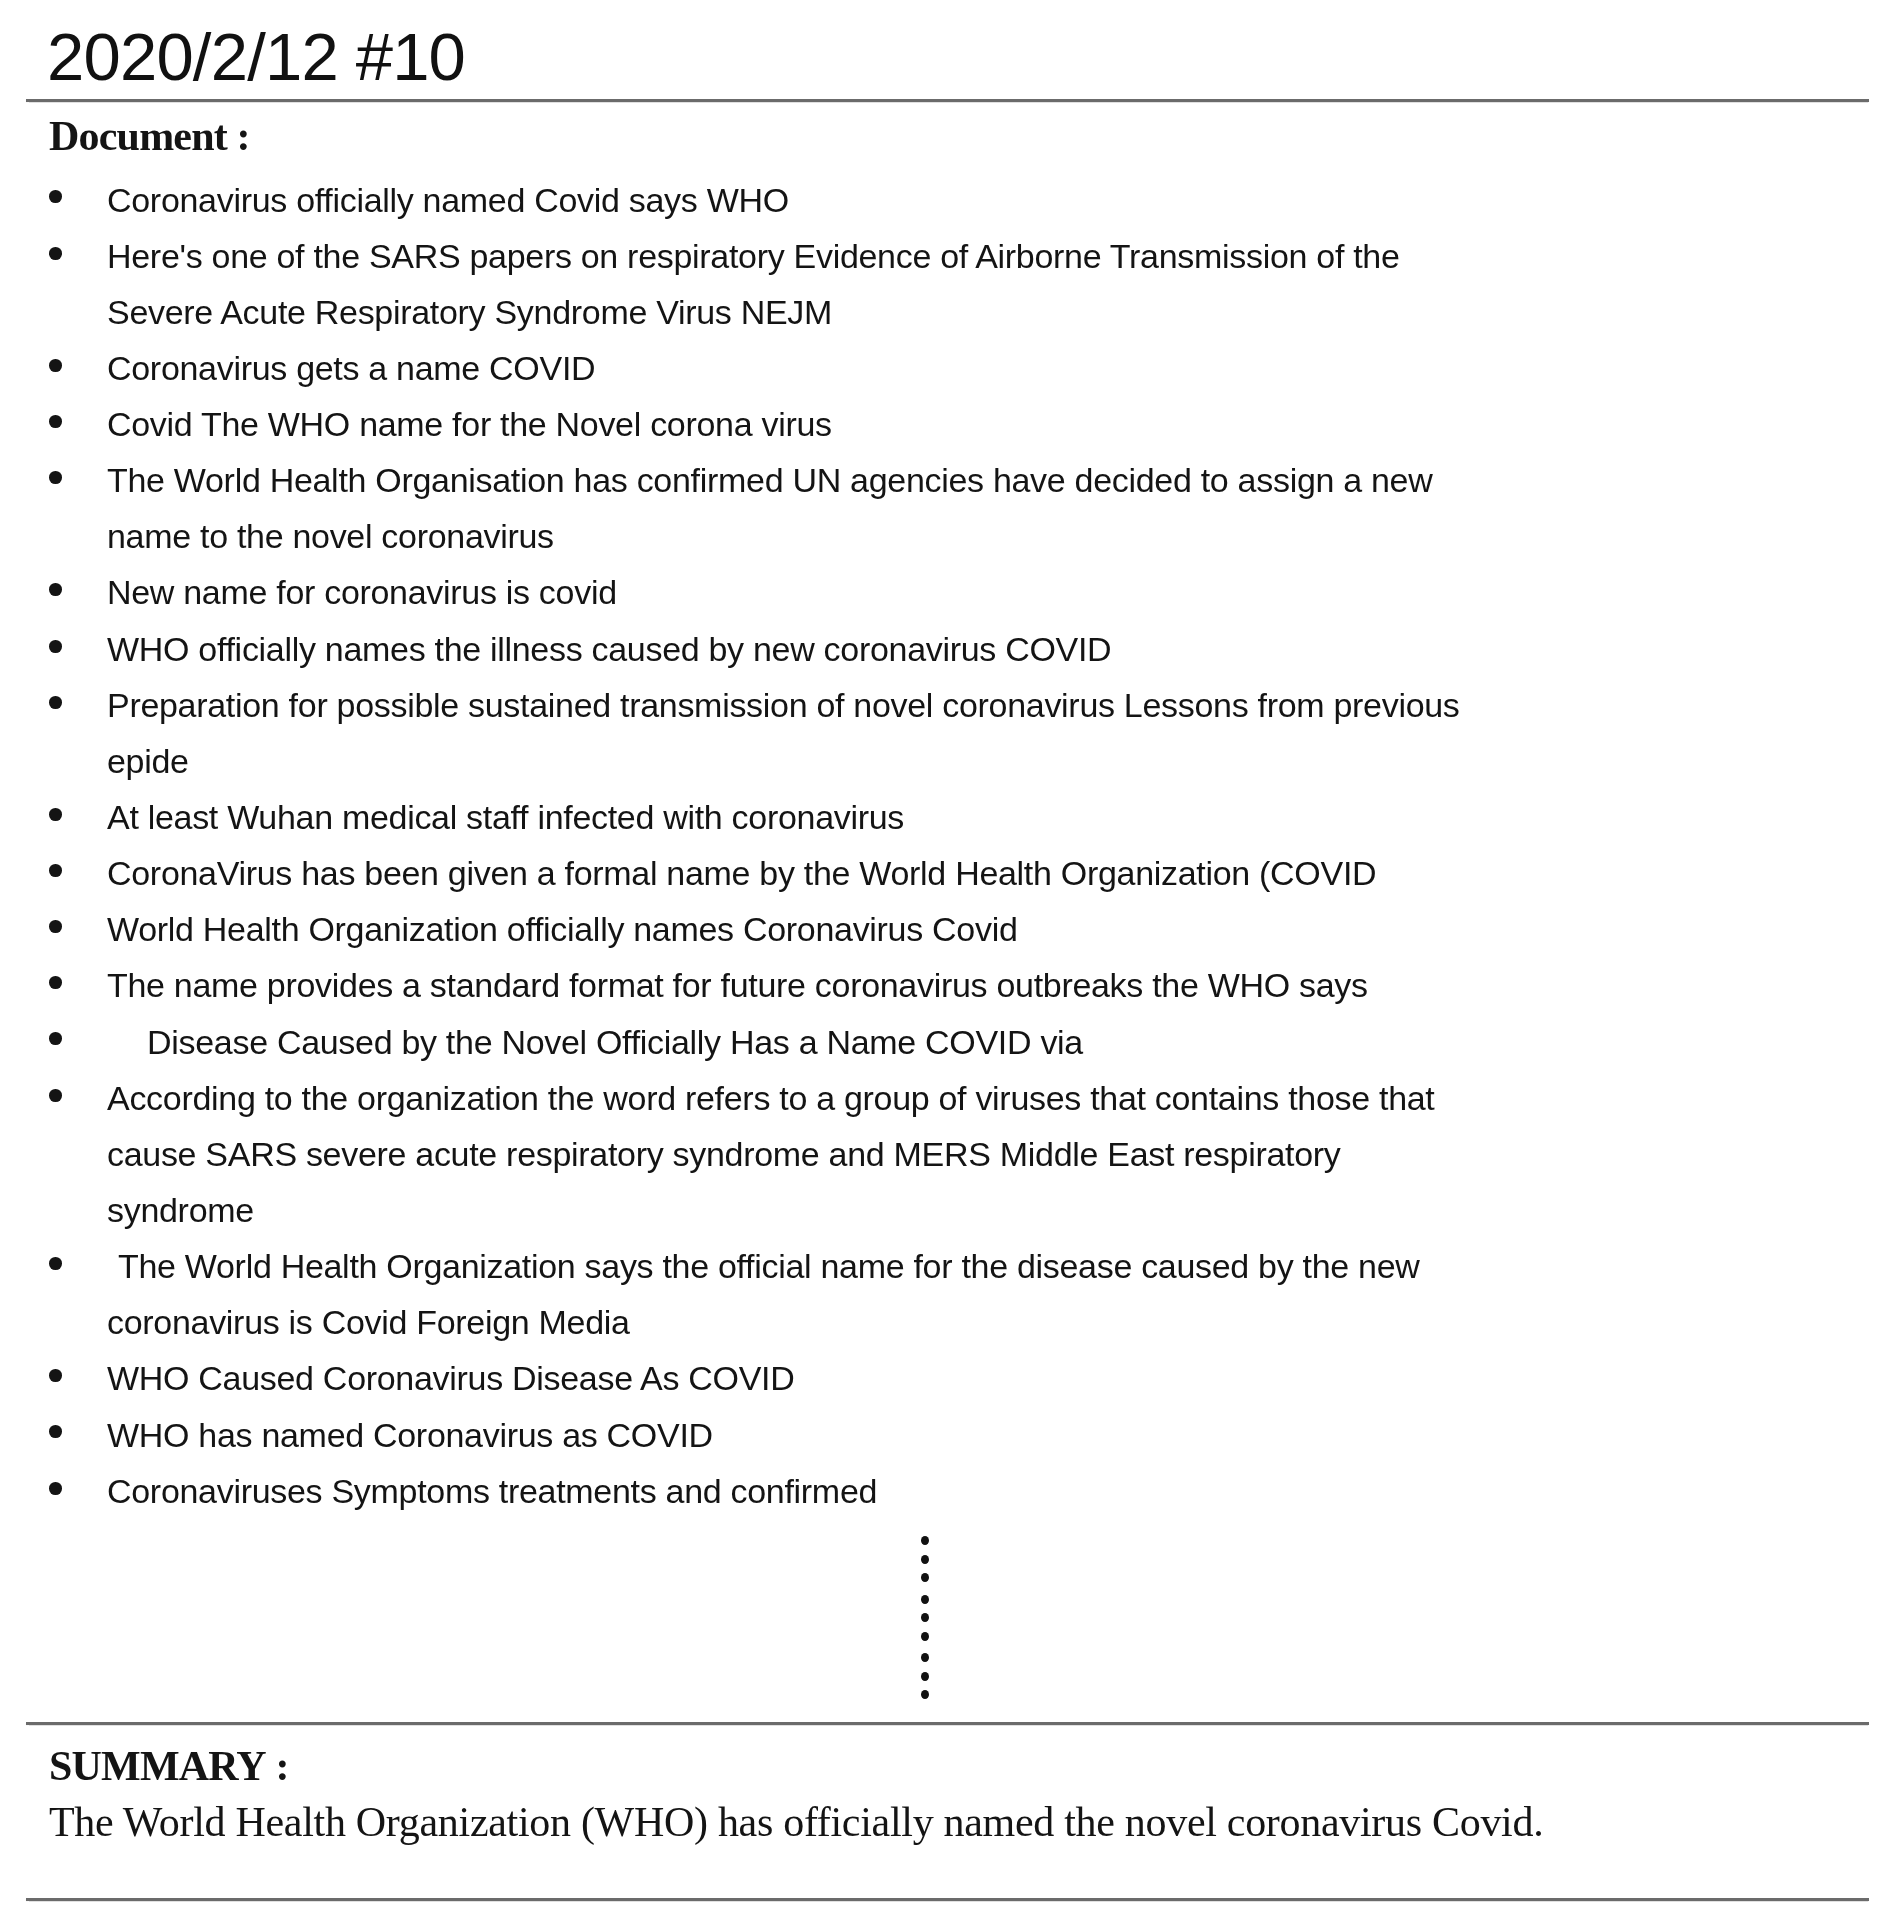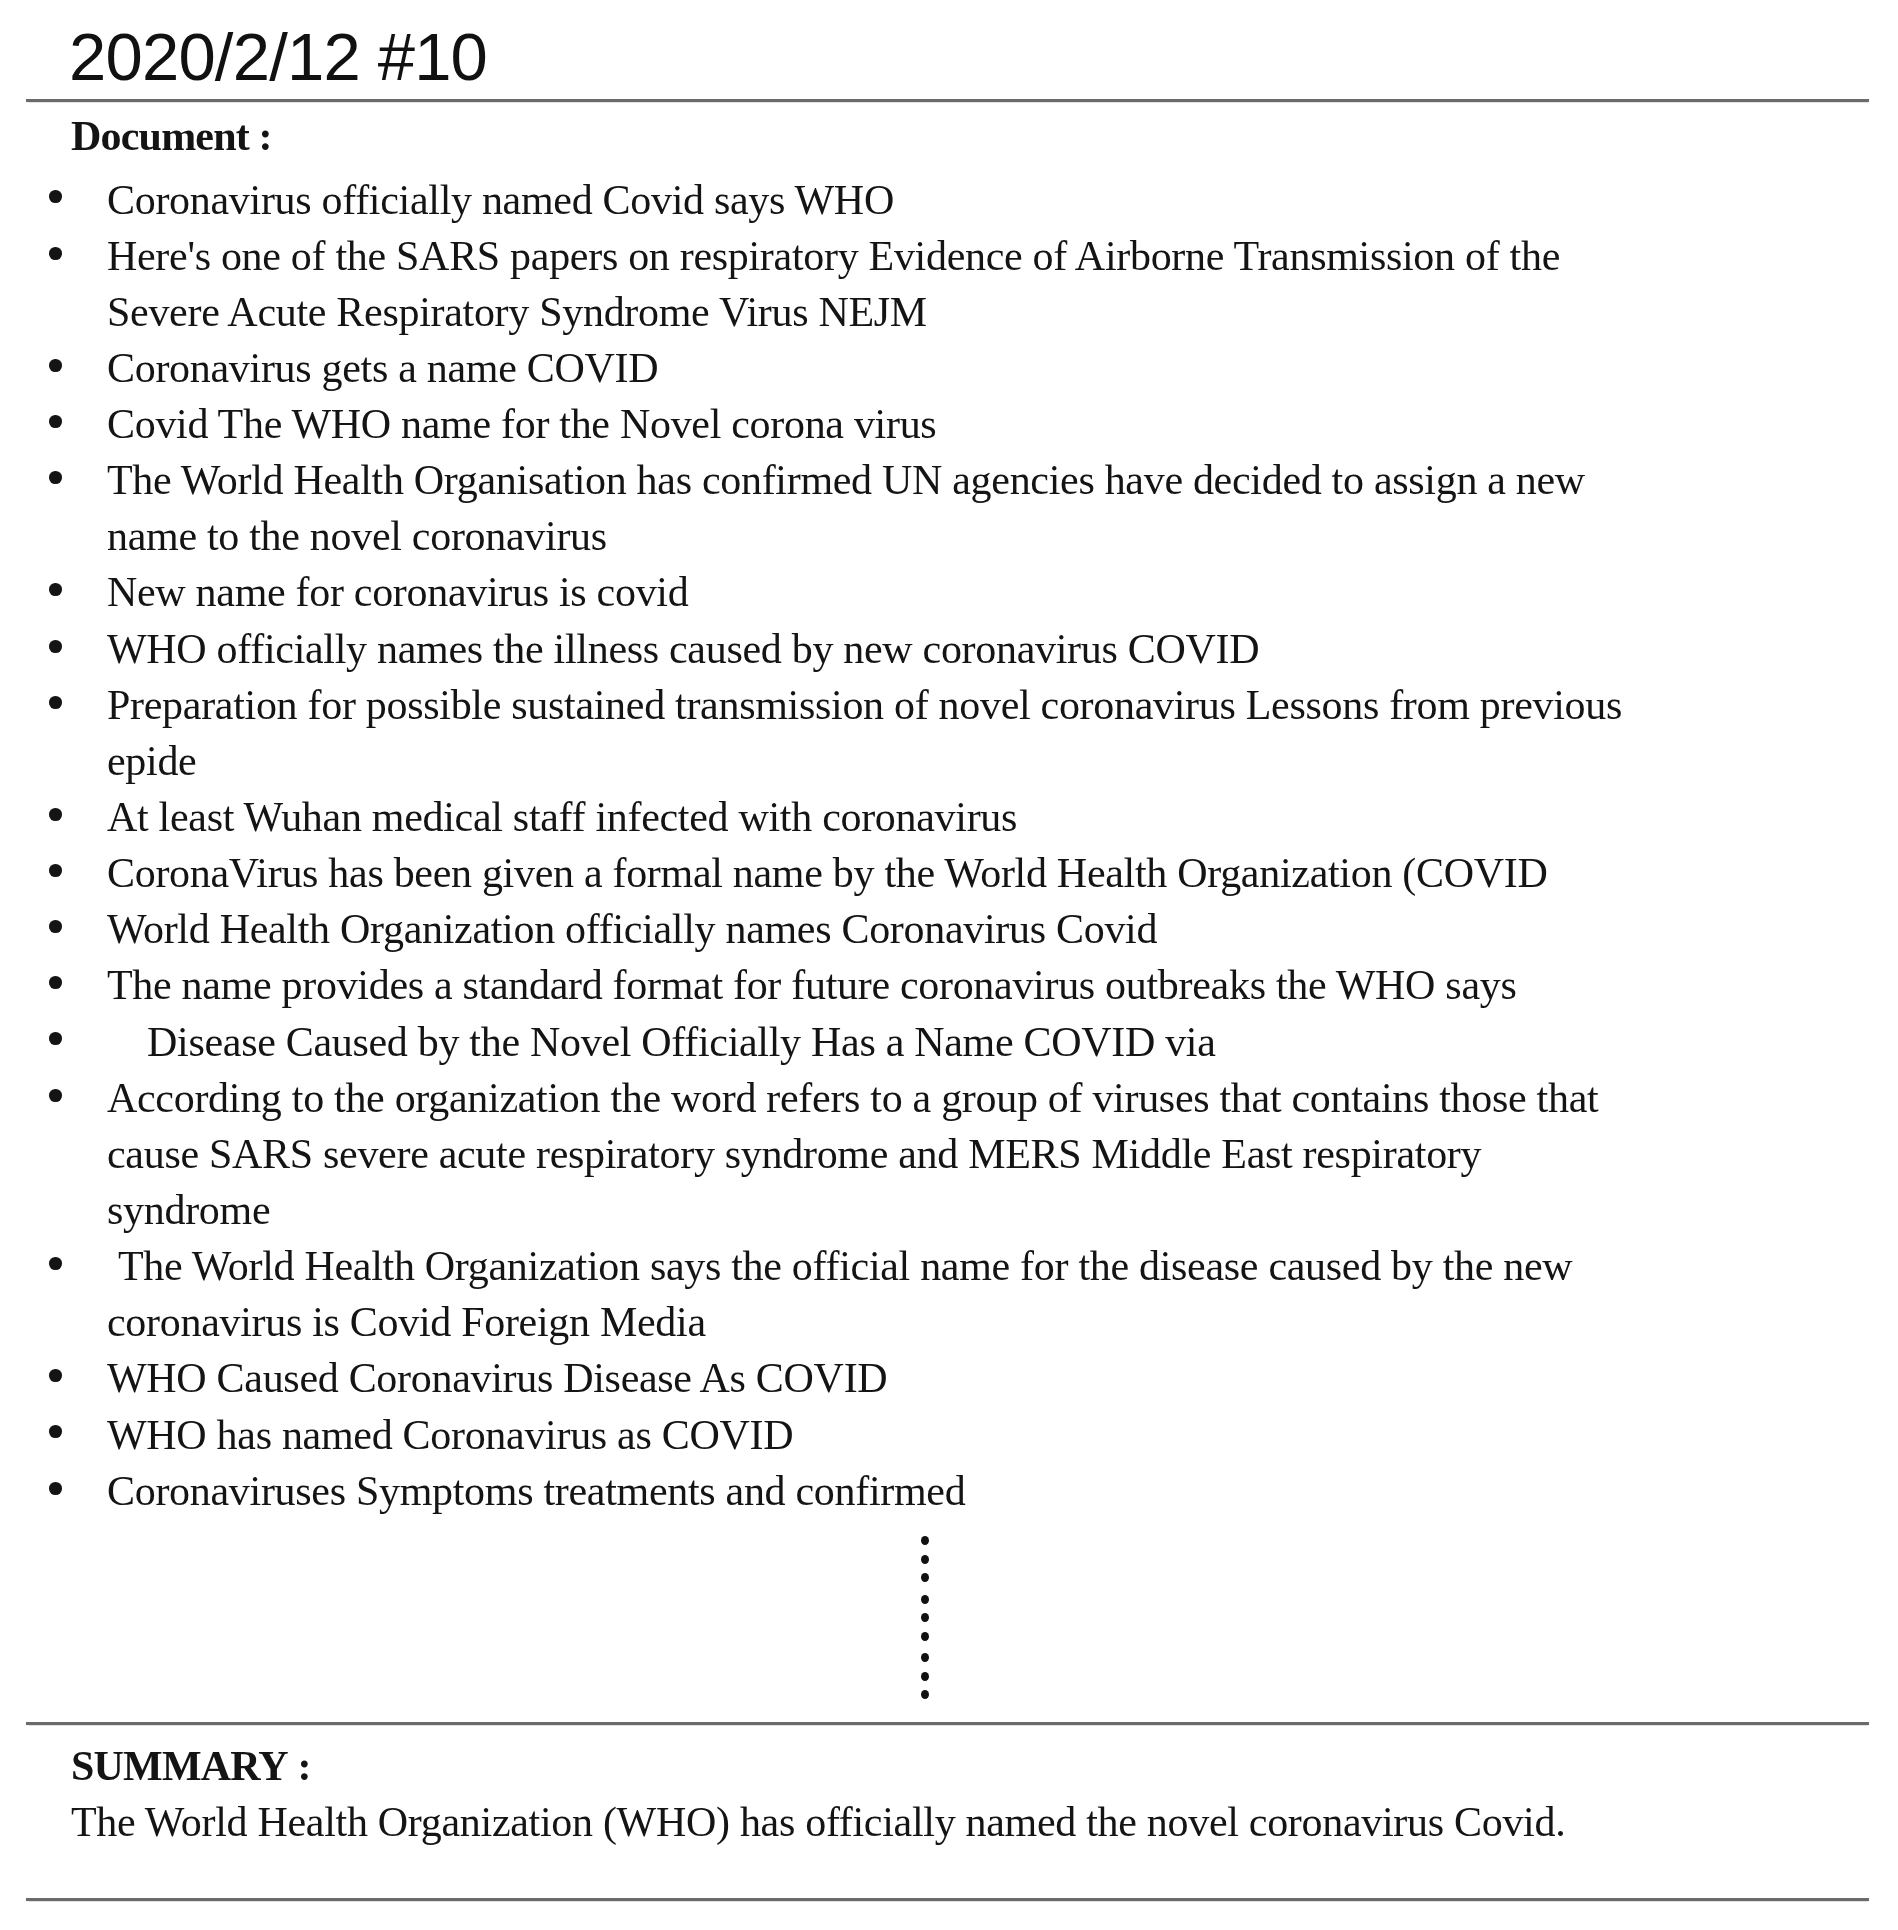--- a/index.html
+++ b/index.html
@@ -1,22 +1,22 @@
 <!DOCTYPE html>
 <html style="font-size:13.4px"><head>
 <meta charset="utf-8">
 <style>
   html, body { margin: 0; padding: 0; background: #ffffff; }
   body { width: 1898px; height: 1931px; position: relative; overflow: hidden; color: #141414; }
-  .abs { position: absolute; white-space: nowrap; margin-left: 22px; }
+  .abs { position: absolute; white-space: nowrap; }
   .title { left: 47px; top: 15px; font-family: "Liberation Sans", sans-serif; font-size: 67px; line-height: 84px; color: #111; letter-spacing: -0.8px; }
   .rule { position: absolute; left: 26px; width: 1843px; height: 2.5px; background: #6b6b6b; box-shadow: 0 0.8px 0.8px rgba(0,0,0,0.12); }
   .heading { font-family: "Liberation Serif", serif; font-weight: bold; font-size: 42px; line-height: 50px; left: 49px; letter-spacing: -0.8px; }
   .list { position: absolute; left: 0; top: 0; width: 1898px; }
-  .line { position: absolute; left: 107px; font-family: Liberation Serif, serif; font-size: 42px; line-height: 50px; white-space: nowrap; letter-spacing: -0.3px; word-spacing: 0px; }
+  .line { position: absolute; left: 107px; font-family: Liberation Sans, sans-serif; font-size: 34px; line-height: 50px; white-space: nowrap; letter-spacing: -0.3px; word-spacing: 0px; }
   .bullet { position: absolute; left: 49px; width: 12.6px; height: 12.6px; border-radius: 50%; background: #141414; }
   .dots { position: absolute; left: 921px; top: 1536px; width: 10px; }
   .dot { width: 8.4px; height: 9.2px; border-radius: 50%; background: #111; position: absolute; left: 0; }
   .summary-text { left: 49px; font-family: "Liberation Serif", serif; font-size: 42px; line-height: 50px; letter-spacing: -0.3px; }
 </style>
 </head>
 <body>
 
 <div class="abs title">2020/2/12 #10</div>
 <div class="rule" style="top:99px;"></div>

